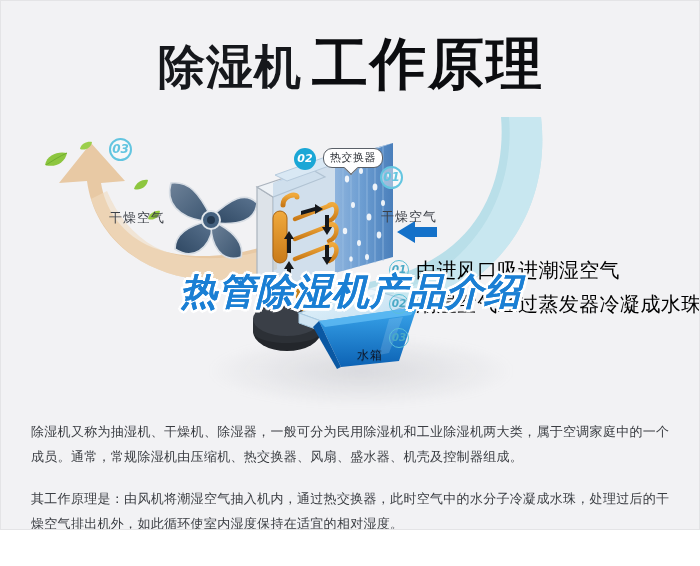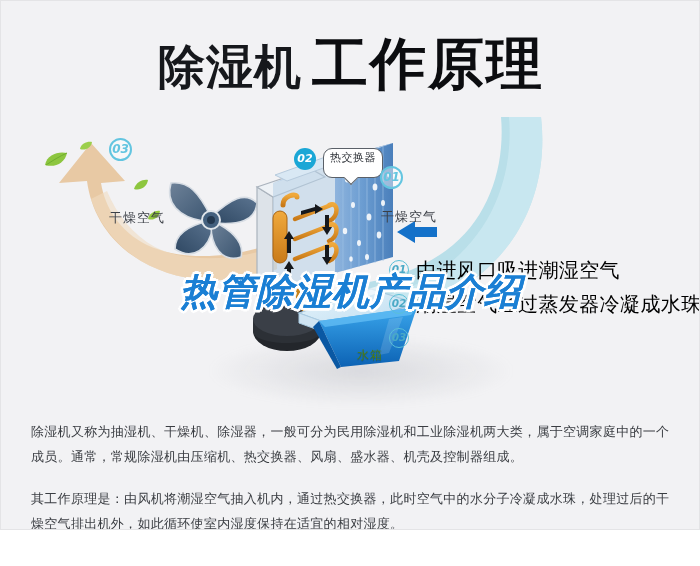--- a/index.html
+++ b/index.html
@@ -131,40 +131,40 @@
     line-height: 22px;
     text-align: center;
     font-style: italic;
   }
 
   .callout {
     position: absolute;
     border: 1.5px solid #5a6068;
     border-radius: 9px;
     background: #ffffff;
-    padding: 1px 6px 12px 6px;
+    padding: 1px 6px 2px 6px;
     font-size: 11px;
     color: #2e3238;
     letter-spacing: 0.5px;
     white-space: nowrap;
   }
   .callout::after {
     content: "";
     position: absolute;
     left: 22px; bottom: -6px;
     width: 9px; height: 9px;
     background: #ffffff;
     border-right: 1.5px solid #5a6068;
     border-bottom: 1.5px solid #5a6068;
     transform: rotate(45deg);
   }
 
   .tank-label {
     position: absolute;
-    color: #4d7c0f;
+    color: #0f172a;
     font-size: 12px;
     letter-spacing: 1px;
     text-shadow: 0 1px 1px rgba(0,0,0,0.25);
     white-space: nowrap;
   }
 
   
   .legend {
     position: absolute;
     left: 388px; top: 252px;

